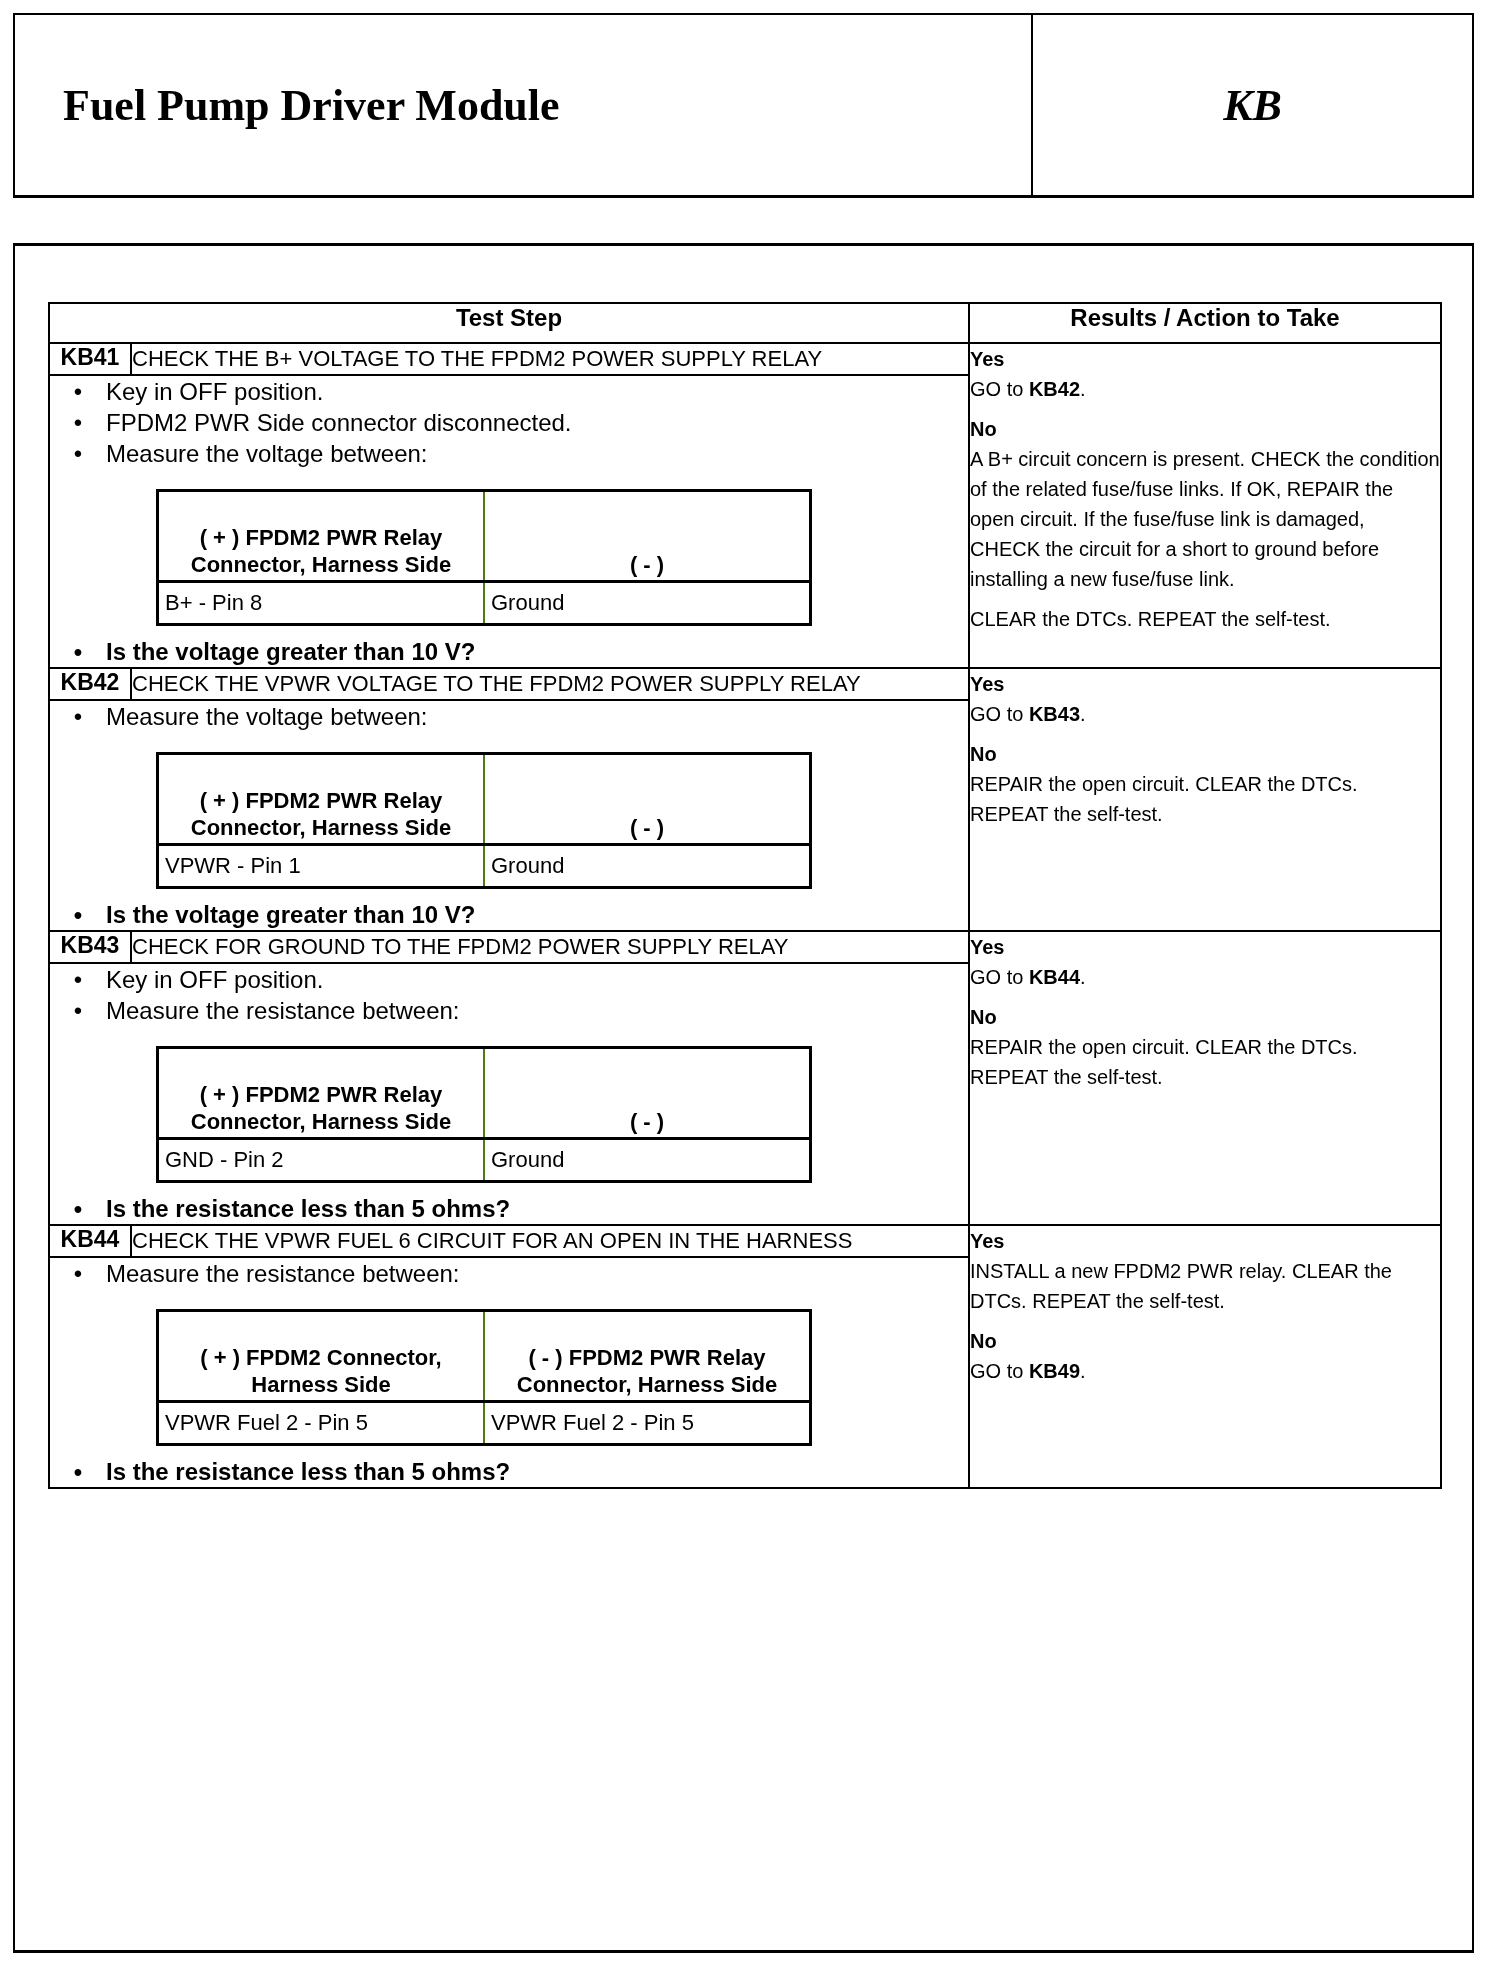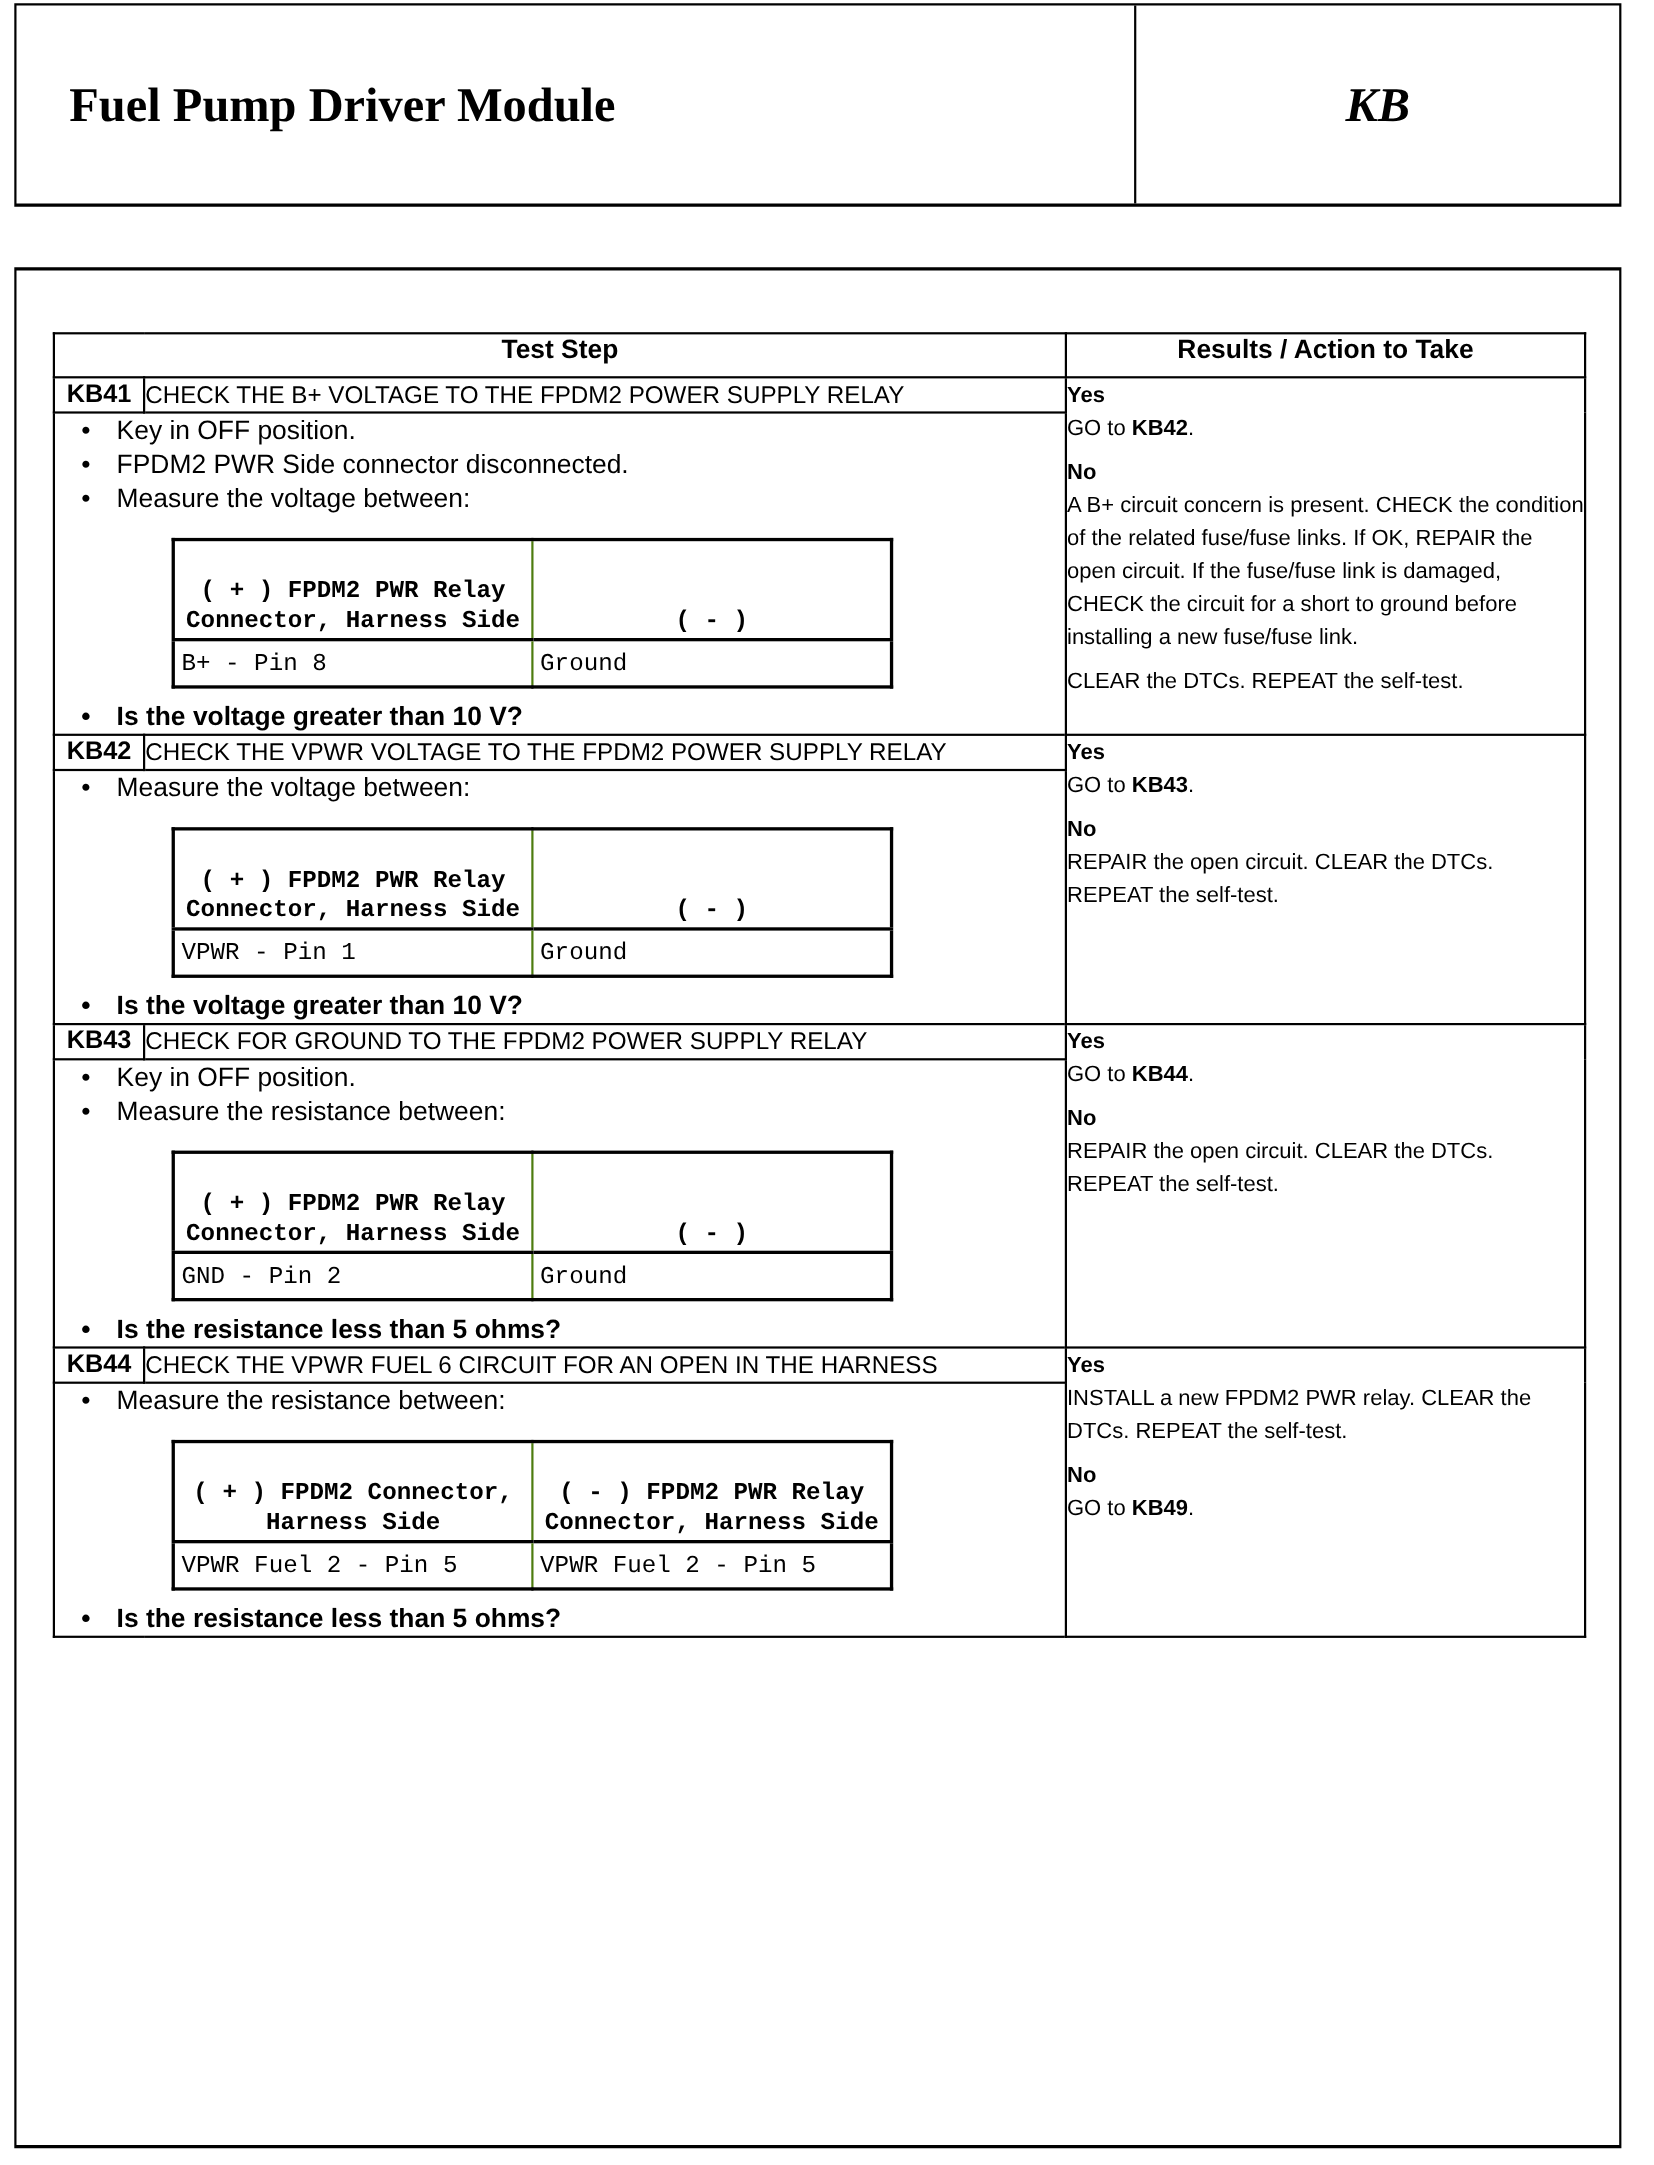--- a/index.html
+++ b/index.html
@@ -1,39 +1,39 @@
 <!DOCTYPE html>
 <html><head>
 <meta charset="utf-8">
 <style>
   html, body { margin: 0; padding: 0; background: #fff; }
   body { width: 1504px; height: 1968px; position: relative; overflow: hidden; color: #000;
          font-family: "Liberation Sans", sans-serif; }
-  .title-box { position: absolute; left: 13px; top: 3px; width: 1461px; height: 185px;
+  .title-box { position: absolute; left: 13px; top: 13px; width: 1461px; height: 185px;
                border: 2px solid #000; border-bottom-width: 3px; box-sizing: border-box; display: flex; }
   .title-main { flex: 0 0 1018px; border-right: 2px solid #000; display: flex; align-items: center;
                 padding-left: 48px; box-sizing: border-box; }
   .title-main span, .title-code span { font-family: "Liberation Serif", serif; font-weight: bold; font-size: 44px; }
   .title-code { flex: 1; display: flex; align-items: center; justify-content: center; font-style: italic; }
   .outer-box { position: absolute; left: 13px; top: 243px; width: 1461px; height: 1710px;
                border: 2px solid #000; border-top-width: 3px; border-bottom-width: 3px; box-sizing: border-box; }
   table.main { position: absolute; left: 48px; top: 281px; width: 1392px; border-collapse: collapse;
                table-layout: fixed; margin-top: 21px; }
   table.main td, table.main th { border: 2px solid #000; padding: 0; vertical-align: top; }
   th.hdr { font-size: 24px; font-weight: bold; height: 38px; text-align: center; vertical-align: middle; }
   td.code { width: 80px; font-size: 23px; font-weight: bold; text-align: center; padding-top: 6px; }
   td.step-title { font-size: 22px; font-weight: normal; padding: 6px 10px 4px 12px; line-height: 30px; }
   td.body { padding: 6px 0 6px 0; }
   td.result { width: 472px; font-size: 20px; line-height: 30px; padding: 0 8px 4px 12px;
               vertical-align: bottom; }
   .bul { display: flex; font-size: 24px; line-height: 31px; }
   .bul .dot { width: 56px; flex: 0 0 56px; text-align: center; }
   .bul.bold { font-weight: bold; }
   table.meas { border-collapse: collapse; margin: 20px 0 10px 106px; width: 656px; table-layout: fixed; }
-  table.meas td { border: 6px solid #4d7c0f; border-width: 2px 2px; font-family: Liberation Mono, monospace; }
+  table.meas td { border: 6px solid #4d7c0f; border-width: 2px 2px; }
   table.meas { border: 3px solid #000; }
   table.meas td.mh { font-size: 22px; font-weight: bold; text-align: center; line-height: 27px;
                      vertical-align: bottom; padding: 4px 6px 2px 6px; height: 82px; border-bottom: 3px solid #000; }
   table.meas td.mv { font-size: 22px; padding: 4px 6px; vertical-align: middle; height: 32px; }
   .res-label { font-weight: bold; display: block; }
   .res-block { margin-top: 10px; }
   .res-block:first-child { margin-top: 0; }
   .res-text b { font-weight: bold; }
 </style>
 </head>

